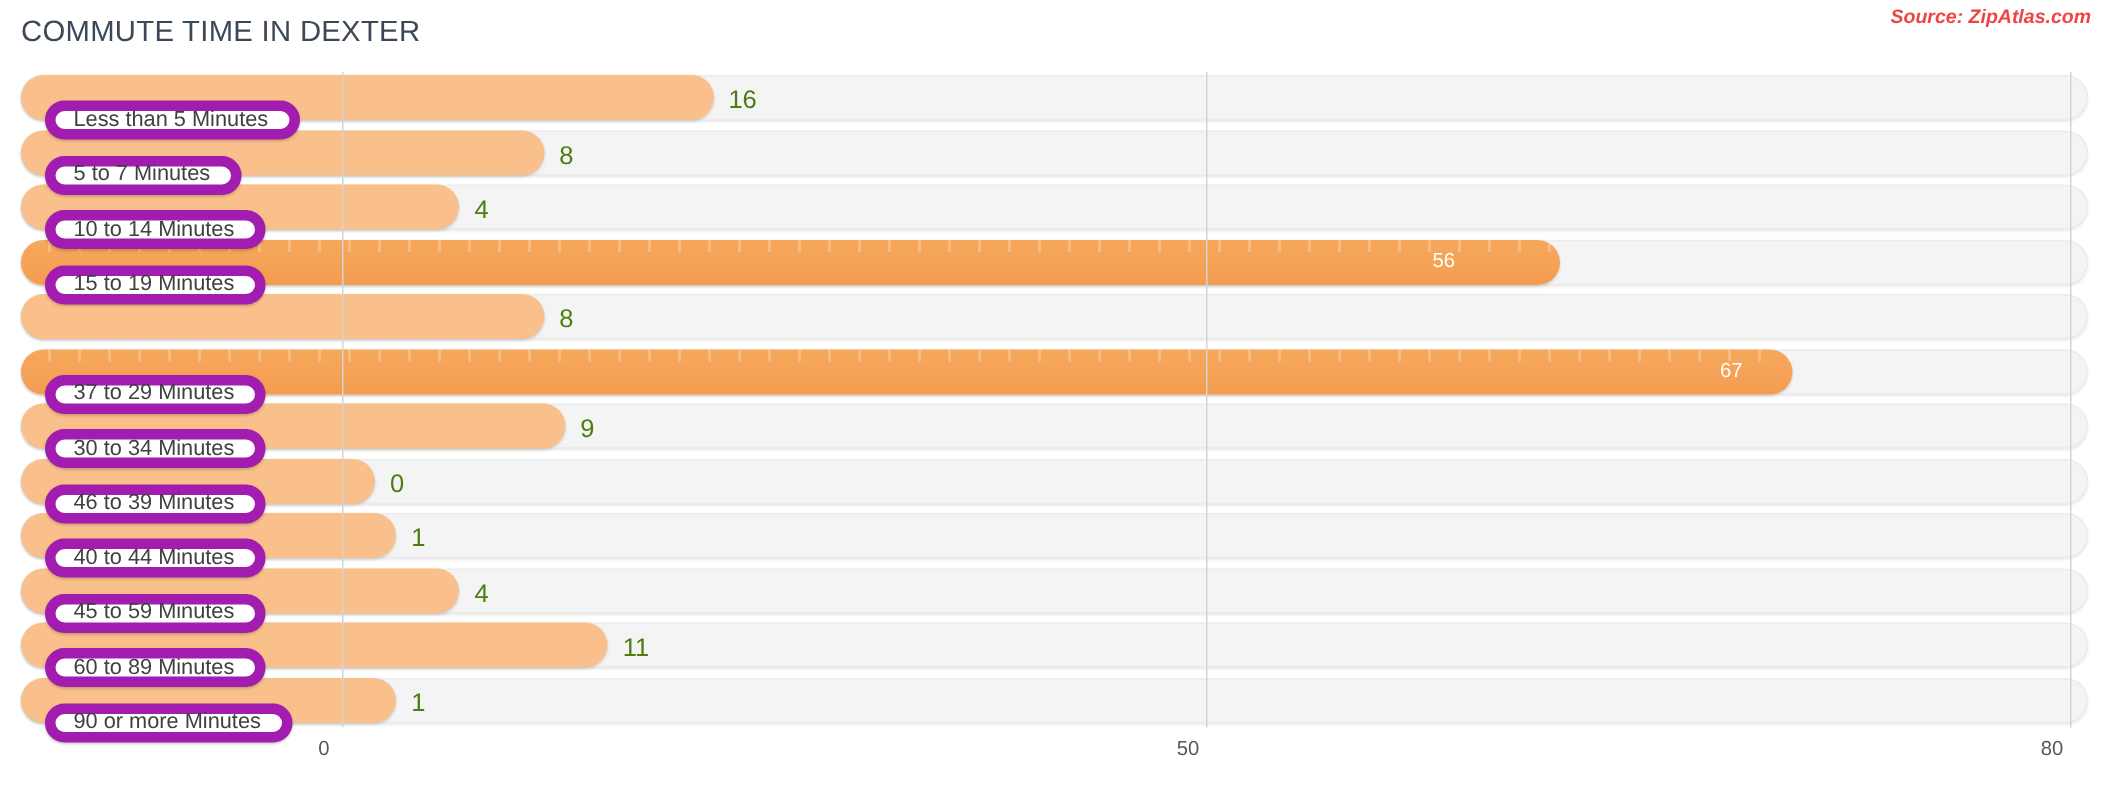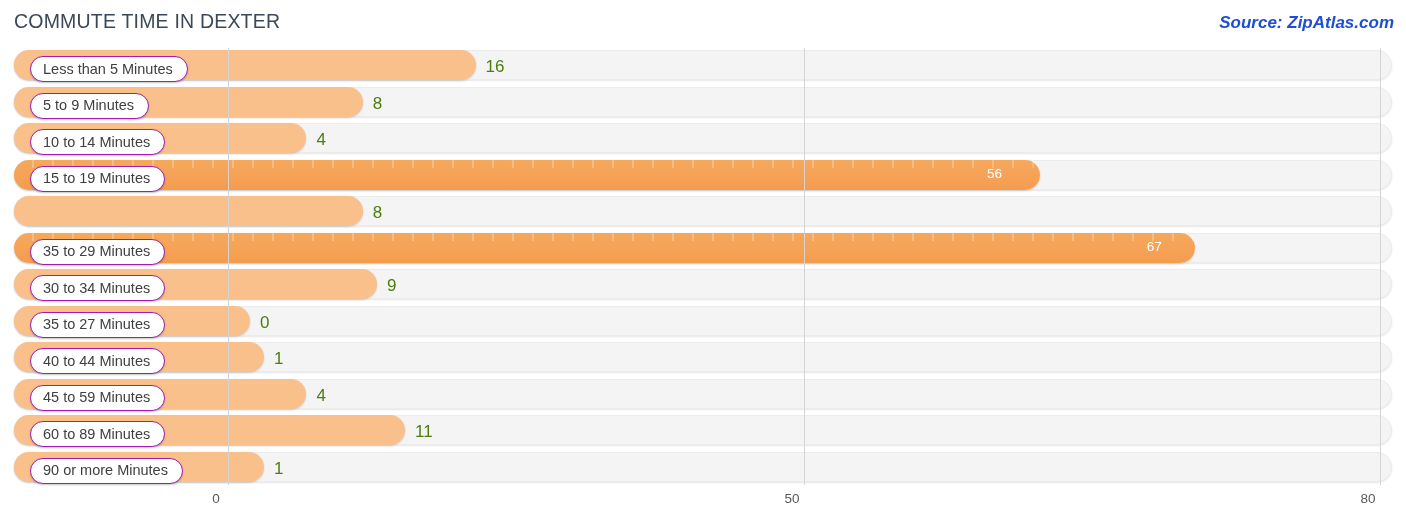--- a/index.html
+++ b/index.html
@@ -30,25 +30,25 @@
     position: absolute;
     left: 14px; top: 10px;
     font-size: 19.5px;
     letter-spacing: 0.2px;
     color: #3c4858;
     font-weight: 400;
     white-space: nowrap;
   }
   .chart-source {
     position: absolute;
-    right: 12px; top: 13px;
-    font-size: 17px;
+    right: 12px; top: 3px;
+    font-size: 13px;
     font-style: italic;
     font-weight: 600;
-    color: #1d4ed8;
+    color: #ef4444;
     white-space: nowrap;
   }
 
   
   .plot {
     position: absolute;
     left: 0; top: 48px;
     width: 1406px;
     height: 437px;
   }
@@ -112,27 +112,27 @@
       rgba(255,255,255,0.0) 18px,
       rgba(255,255,255,0.85) 18px,
       rgba(255,255,255,0.85) 20px
     );
   }
 
   
   .pill {
     position: absolute;
     left: 30px;
-    top: 8px;
+    top: 19px;
     height: 26px;
     display: flex;
     align-items: center;
     padding: 0 14px 0 12px;
     background: #ffffff;
-    border: 1px solid #a21caf;
+    border: 7px solid #a21caf;
     border-radius: 13px;
     box-shadow: 0 1px 2px rgba(0,0,0,0.22);
     z-index: 4;
     white-space: nowrap;
   }
   .pill-label {
     font-size: 14.5px;
     color: #404040;
     line-height: 1;
   }
@@ -188,70 +188,70 @@
           <div class="bar" style="width: 461.6px;"></div>
           <div class="pill">
             <span class="pill-label">Less than 5 Minutes</span>
           </div>
           <div class="value-out" style="left: 485.6px;">16</div>
         </div>
         <div class="row">
           <div class="track"></div>
           <div class="bar" style="width: 348.8px;"></div>
           <div class="pill">
-            <span class="pill-label">5 to 9 Minutes</span>
+            <span class="pill-label">5 to 7 Minutes</span>
           </div>
           <div class="value-out" style="left: 372.8px;">8</div>
         </div>
         <div class="row">
           <div class="track"></div>
           <div class="bar" style="width: 292.4px;"></div>
           <div class="pill">
             <span class="pill-label">10 to 14 Minutes</span>
           </div>
           <div class="value-out" style="left: 316.4px;">4</div>
         </div>
         <div class="row">
           <div class="track"></div>
           <div class="bar highlight" style="width: 1025.6px;">
             <div class="ticks"></div>
           </div>
           <div class="pill">
             <span class="pill-label">15 to 19 Minutes</span>
           </div>
-          <div class="value-in" style="left: 987px;">56</div>
+          <div class="value-in" style="left: 955px;">56</div>
         </div>
         <div class="row">
           <div class="track"></div>
           <div class="bar" style="width: 348.8px;"></div>
           <div class="value-out" style="left: 372.8px;">8</div>
         </div>
         <div class="row">
           <div class="track"></div>
           <div class="bar highlight" style="width: 1180.7px;">
             <div class="ticks"></div>
           </div>
           <div class="pill">
-            <span class="pill-label">35 to 29 Minutes</span>
+            <span class="pill-label">37 to 29 Minutes</span>
           </div>
           <div class="value-in" style="left: 1146.7px;">67</div>
         </div>
         <div class="row">
           <div class="track"></div>
           <div class="bar" style="width: 362.9px;"></div>
           <div class="pill">
             <span class="pill-label">30 to 34 Minutes</span>
           </div>
           <div class="value-out" style="left: 386.9px;">9</div>
         </div>
         <div class="row">
           <div class="track"></div>
           <div class="bar" style="width: 236px;"></div>
           <div class="pill">
-            <span class="pill-label">35 to 27 Minutes</span>
+            <span class="pill-label">46 to 39 Minutes</span>
           </div>
           <div class="value-out" style="left: 260px;">0</div>
         </div>
         <div class="row">
           <div class="track"></div>
           <div class="bar" style="width: 250.1px;"></div>
           <div class="pill">
             <span class="pill-label">40 to 44 Minutes</span>
           </div>
           <div class="value-out" style="left: 274.1px;">1</div>

